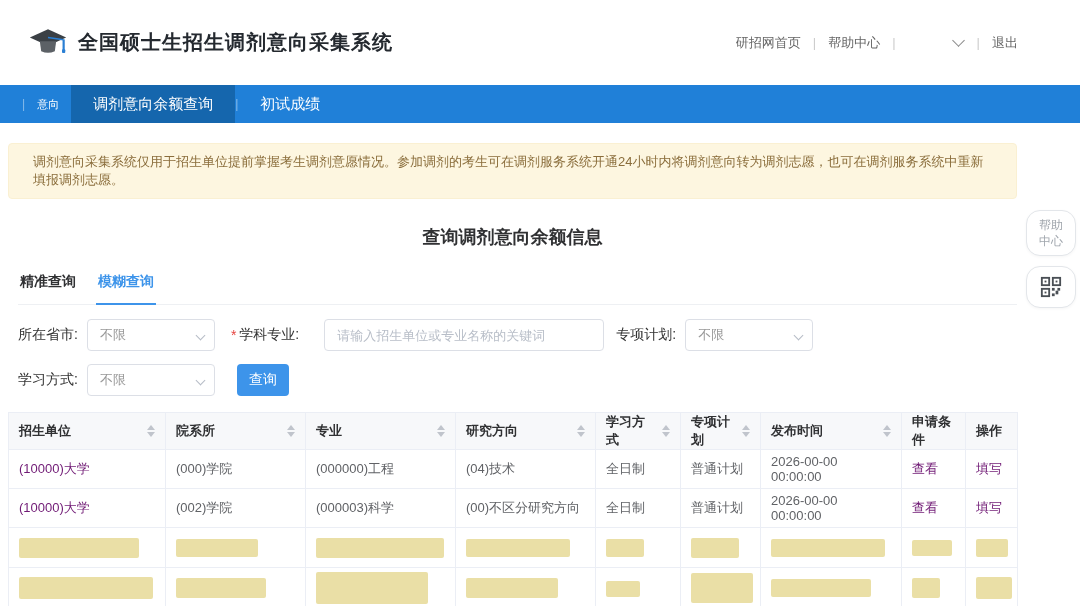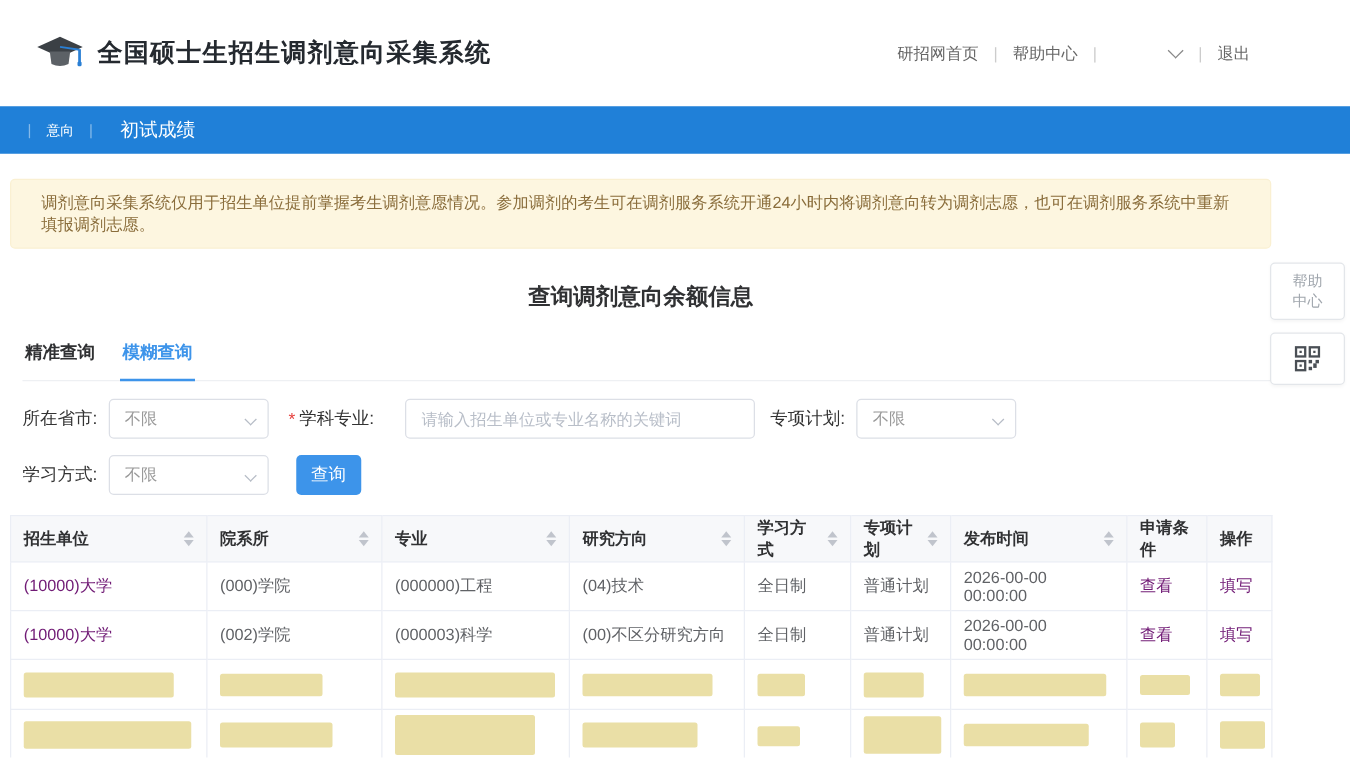--- a/index.html
+++ b/index.html
@@ -1,21 +1,21 @@
 <!DOCTYPE html>
 <html><head>
 <meta charset="utf-8">
 <style>
   * { margin:0; padding:0; box-sizing:border-box; }
   html,body { width:1080px; height:606px; overflow:hidden; background:#fff;
     font-family:"Liberation Sans","DejaVu Sans",sans-serif; }
   body { position:relative; }
 
   
-  .topbar { height:85px; display:flex; align-items:center; padding:0 80px 0 28px; background:#fff; }
+  .topbar { height:85px; display:flex; align-items:center; padding:0 62px 0 28px; background:#fff; }
   .logo { width:40px; height:32px; margin-right:10px; flex:0 0 auto; }
   .app-title { font-size:20px; font-weight:bold; color:#24292f; letter-spacing:1px; }
   .top-links { margin-left:auto; display:flex; align-items:center; font-size:13px; color:#666; gap:12px; }
   .top-links a { color:#666; text-decoration:none; cursor:pointer; }
   .top-sep { color:#ccc; }
   .user-space { display:inline-block; width:34px; }
   .chev-down { display:inline-block; width:9px; height:9px; border-right:1.5px solid #888;
     border-bottom:1.5px solid #888; transform:rotate(45deg); margin:-4px 2px 0 0; }
 
   
@@ -64,21 +64,21 @@
   .th-inner { display:flex; align-items:center; }
   .sort { display:inline-flex; flex-direction:column; margin-left:auto; padding-left:6px; cursor:pointer; }
   .sort i { display:block; width:0; height:0; border-left:4px solid transparent; border-right:4px solid transparent; }
   .sort .up { border-bottom:5px solid #c0c4cc; margin-bottom:2px; }
   .sort .dn { border-top:5px solid #c0c4cc; }
   td a { color:#701a75; text-decoration:none; cursor:pointer; }
   .redact { display:inline-block; background:#eadfa6; border-radius:2px; height:18px; vertical-align:middle; }
 
   
   .float-panel { position:absolute; right:4px; top:210px; display:flex; flex-direction:column; gap:10px; }
-  .float-btn { width:60px; background:#fff; border:1px solid #e3e6ea; border-radius:4px;
+  .float-btn { width:50px; background:#fff; border:1px solid #e3e6ea; border-radius:14px;
     display:flex; flex-direction:column; align-items:center; justify-content:center;
     cursor:pointer; box-shadow:0 1px 3px rgba(0,0,0,.04); }
   .help-btn { height:46px; font-size:12px; color:#a0a6ad; line-height:1.35; text-align:center; }
   .qr-btn { height:42px; }
 </style>
 </head>
 <body>
 
 <header class="topbar">
   <svg class="logo" viewBox="0 0 44 34">
@@ -97,20 +97,21 @@
     <span class="user-space"></span>
     <span class="chev-down"></span>
     <span class="top-sep">|</span>
     <a>退出</a>
   </div>
 </header>
 
 <nav class="mainnav">
   <span class="nav-sep">|</span>
   <div class="nav-item small">意向</div>
+  <div class="nav-item active">调剂意向余额查询</div>
   <span class="nav-sep">|</span>
   <div class="nav-item">初试成绩</div>
 </nav>
 
 <div class="content">
 
   <div class="notice">调剂意向采集系统仅用于招生单位提前掌握考生调剂意愿情况。参加调剂的考生可在调剂服务系统开通24小时内将调剂意向转为调剂志愿，也可在调剂服务系统中重新填报调剂志愿。</div>
 
   <h1 class="page-title">查询调剂意向余额信息</h1>
 

